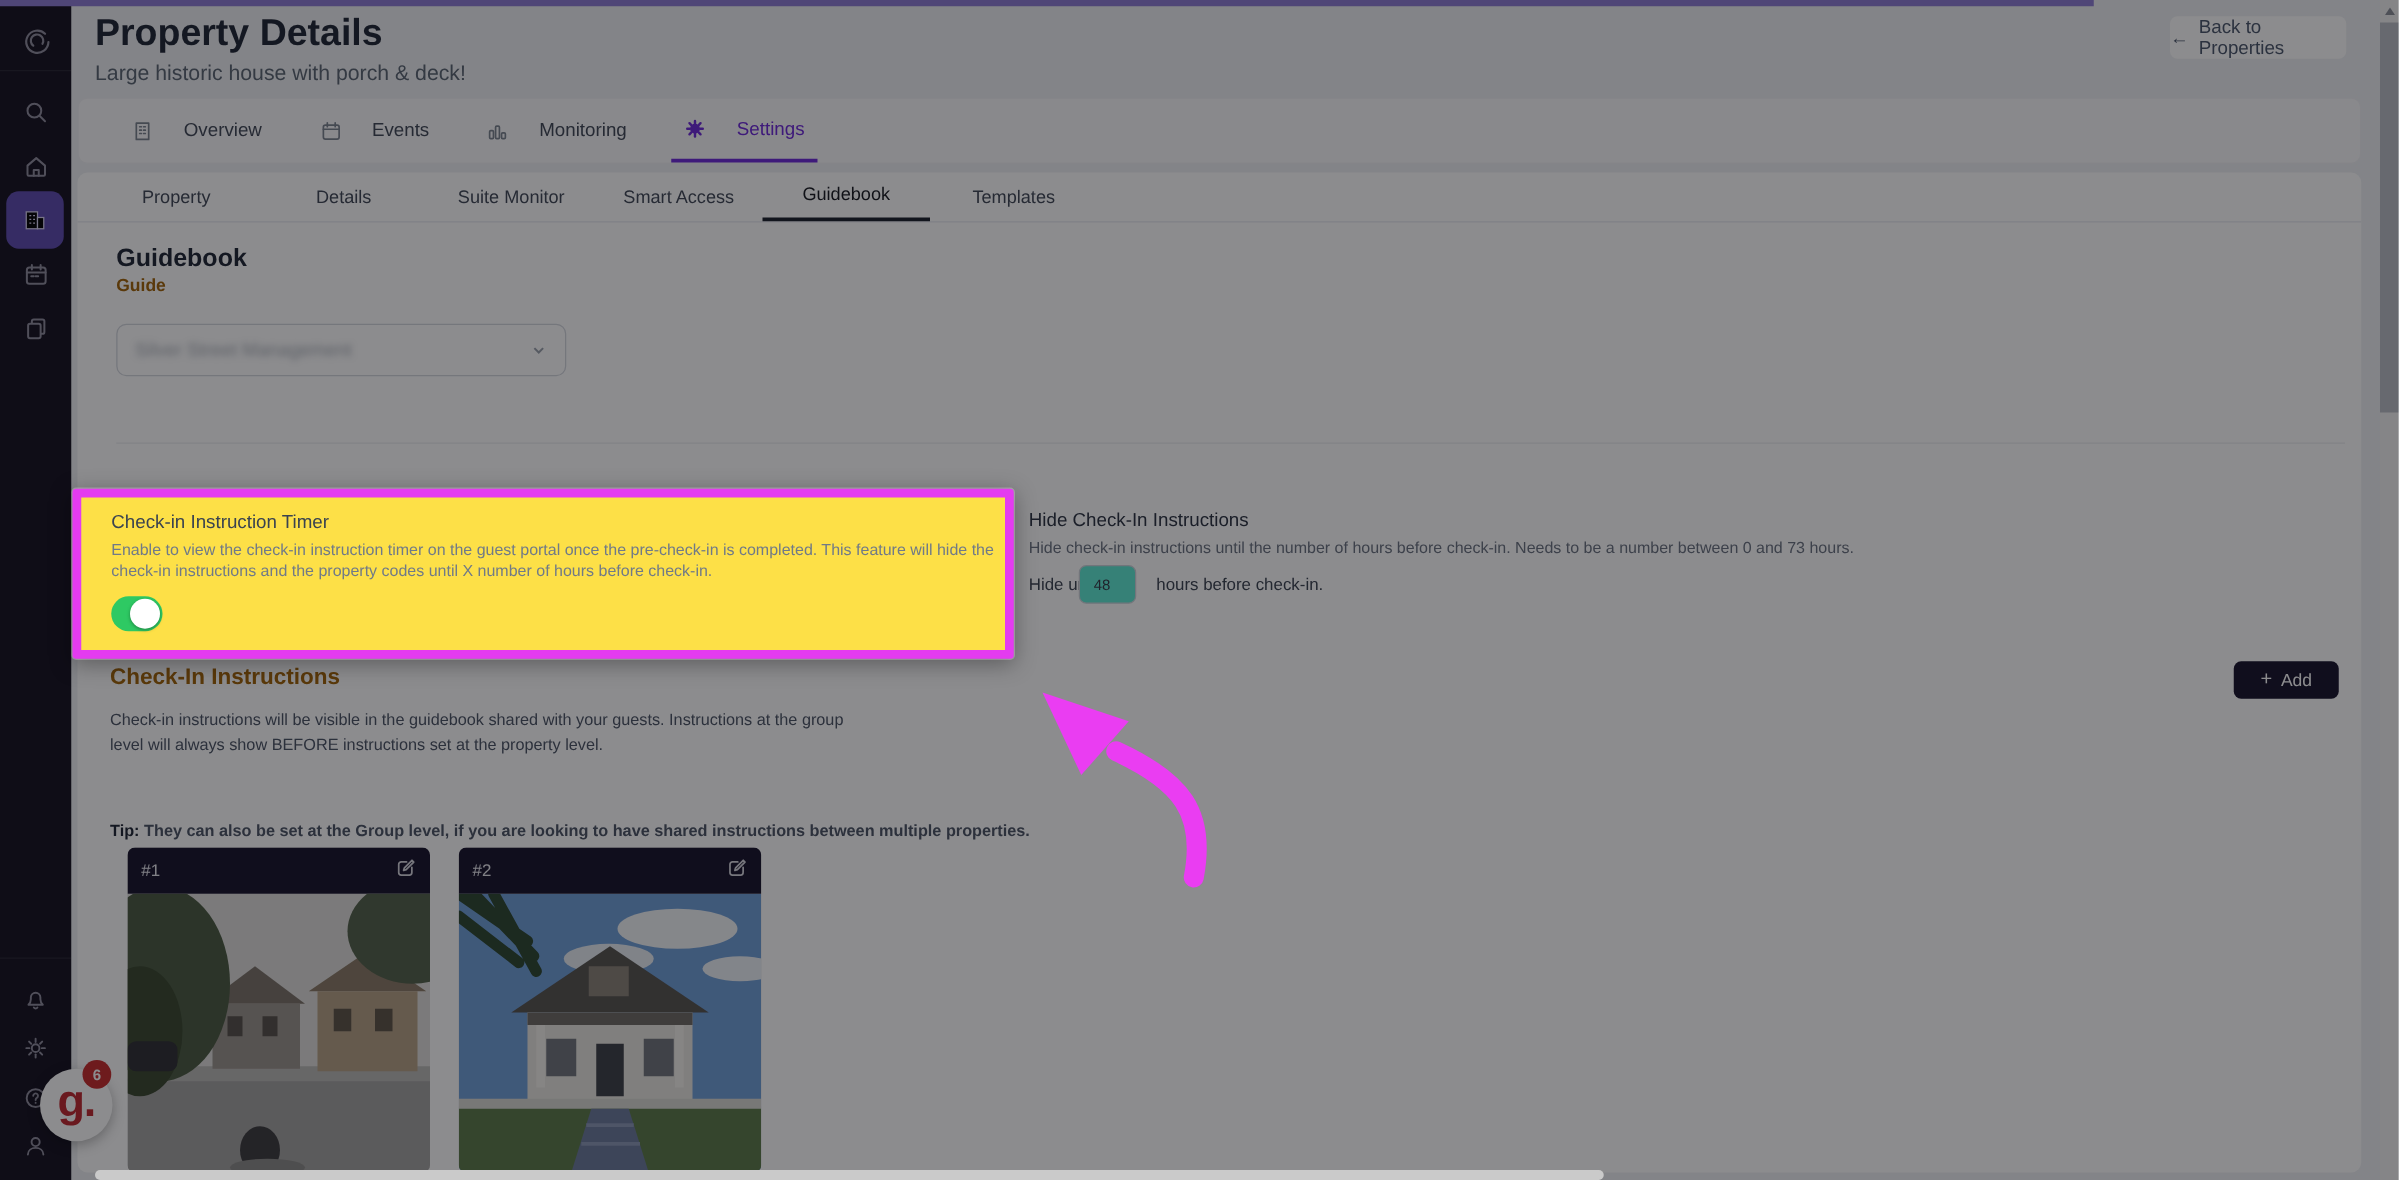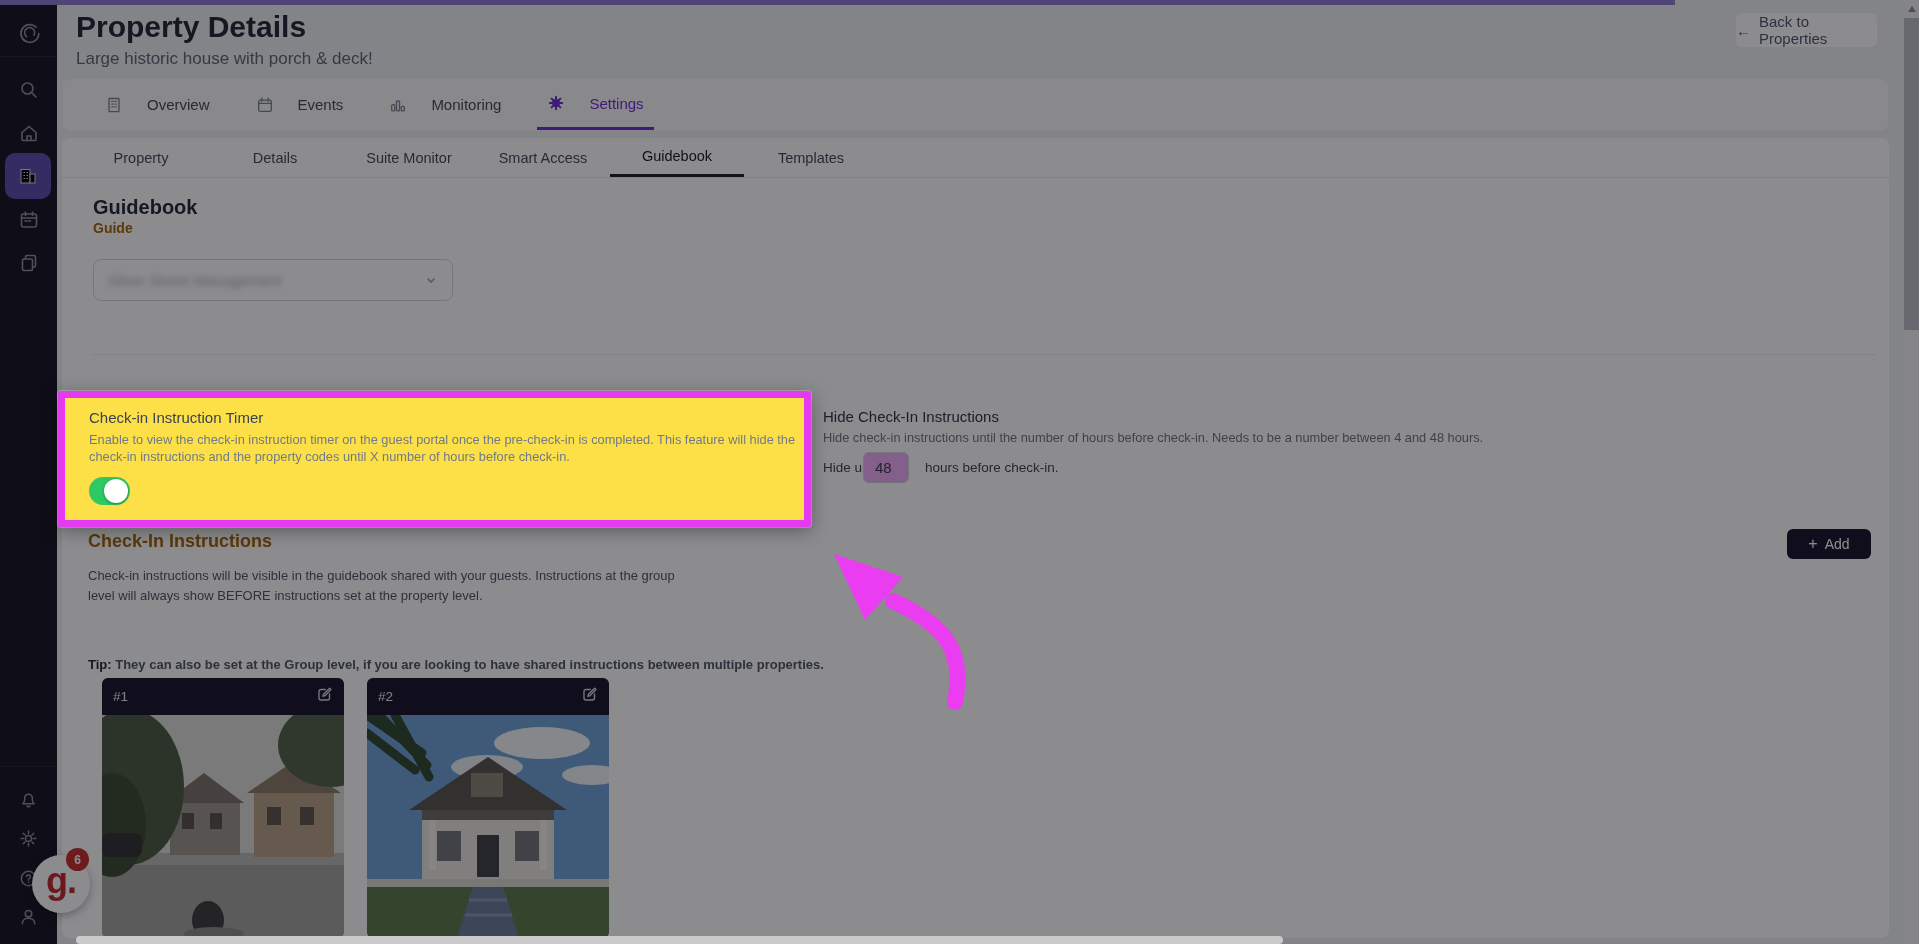--- a/index.html
+++ b/index.html
@@ -45,21 +45,21 @@
                 background:#fff;box-sizing:border-box;display:flex;align-items:center;padding:0 14px;z-index:2;}
   .guide-select .val{font-size:15px;color:#8d94a0;filter:blur(3px);opacity:.8;}
   .guide-select svg{margin-left:auto;stroke:#9aa1ac;fill:none;stroke-width:1.6;}
   .divider{left:93px;top:354px;width:1783px;height:1px;background:#ebedf1;z-index:2;}
 
   
   .hide-title{left:823px;top:408px;font-size:15px;color:#2a3140;z-index:2;}
   .hide-desc{left:823px;top:430px;font-size:12.8px;color:#6a7280;z-index:2;}
   .hide-until{left:823px;top:452px;height:31px;line-height:31px;font-size:13.5px;color:#3a4250;z-index:2;}
   .hours-input{left:863px;top:452px;width:46px;height:31px;border:1px solid #cfd4dc;border-radius:6px;
-               box-sizing:border-box;font-size:15px;color:#333a46;padding-left:11px;background:#f0abfc;z-index:2;
+               box-sizing:border-box;font-size:12px;color:#333a46;padding-left:11px;background:#5eead4;z-index:2;
                font-family:"Liberation Sans",sans-serif;}
   .hours-suffix{left:925px;top:452px;height:31px;line-height:31px;font-size:13.5px;color:#3a4250;z-index:2;}
 
   
   .ci-heading{left:88px;top:531px;font-size:18px;font-weight:bold;color:#a16207;z-index:2;}
   .ci-desc{left:88px;top:566px;width:600px;font-size:13px;line-height:19.5px;color:#4a5364;z-index:2;}
   .ci-tip{left:88px;top:657px;font-size:13px;color:#4a5364;z-index:2;font-weight:bold;}
   .ci-tip b{color:#1d2433;}
   .add-btn{left:1787px;top:529px;width:84px;height:30px;background:#16122b;border-radius:6px;color:#fff;
            display:flex;align-items:center;justify-content:center;gap:7px;font-size:14px;z-index:2;}
@@ -257,21 +257,21 @@
 <div class="abs guide-label">Guide</div>
 <div class="abs guide-select">
   <span class="val">Silver Street Management</span>
   <svg width="14" height="14" viewBox="0 0 14 14">
     <path d="M3.5 5.5 L7 9 L10.5 5.5" fill="none"></path>
   </svg>
 </div>
 <div class="abs divider"></div>
 
 <div class="abs hide-title">Hide Check-In Instructions</div>
-<div class="abs hide-desc">Hide check-in instructions until the number of hours before check-in. Needs to be a number between 4 and 48 hours.</div>
+<div class="abs hide-desc">Hide check-in instructions until the number of hours before check-in. Needs to be a number between 0 and 73 hours.</div>
 <div class="abs hide-until">Hide until</div>
 <input class="abs hours-input" value="48" style="">
 <div class="abs hours-suffix">hours before check-in.</div>
 
 <div class="abs ci-heading">Check-In Instructions</div>
 <div class="abs ci-desc">Check-in instructions will be visible in the guidebook shared with your guests. Instructions at the group level will always show BEFORE instructions set at the property level.</div>
 <div class="abs ci-tip">
   <b>Tip:</b>
   <span>They can also be set at the Group level, if you are looking to have shared instructions between multiple properties.</span>
 </div>

